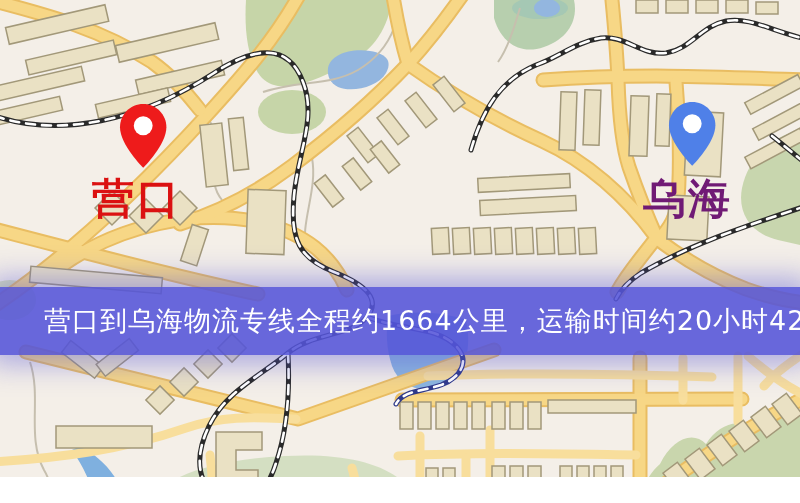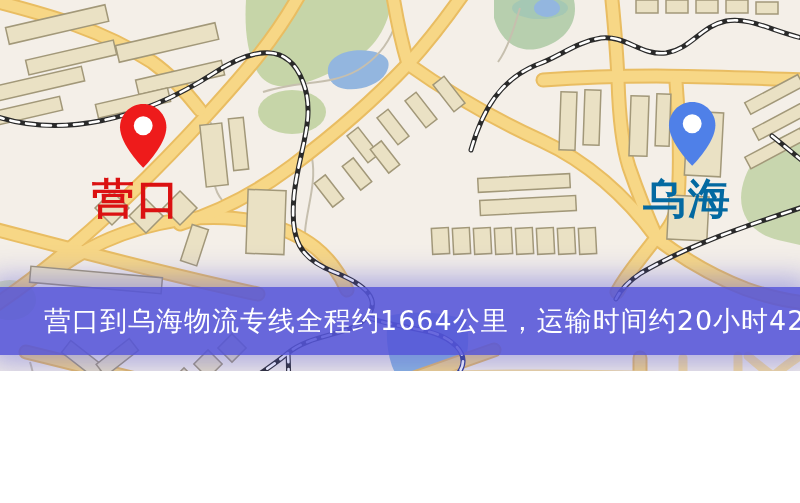--- a/index.html
+++ b/index.html
@@ -1,26 +1,26 @@
 <!DOCTYPE html>
 <html><head>
 <meta charset="utf-8">
 <style>
   html,body{margin:0;padding:0;background:#ffffff;}
   .stage{
-    position:relative;width:800px;height:371px;overflow:hidden;
+    position:relative;width:800px;height:477px;overflow:hidden;
     font-family:"DejaVu Sans",sans-serif;background:#f4efe8;
   }
   .map-svg{position:absolute;left:0;top:0;width:800px;height:503px;display:block;}
   .city-label{
     position:absolute;font-weight:bold;font-size:42px;line-height:1;
     letter-spacing:3px;font-family:"DejaVu Sans",sans-serif;white-space:nowrap;
   }
   .city-label.origin{left:92px;top:178px;color:#db1111;}
-  .city-label.dest{left:643px;top:178px;color:#0369a1;}
+  .city-label.dest{left:643px;top:178px;color:#701a75;}
   .banner{
     position:absolute;left:0;top:287px;width:800px;height:68px;
     background:rgba(84,84,216,0.88);
     box-shadow:0 0 26px 10px rgba(88,88,216,0.45);
     display:flex;align-items:center;
     padding-left:44px;box-sizing:border-box;
   }
   .banner span{
     color:#ffffff;font-size:27px;letter-spacing:1px;white-space:nowrap;
     font-family:"DejaVu Sans",sans-serif;

